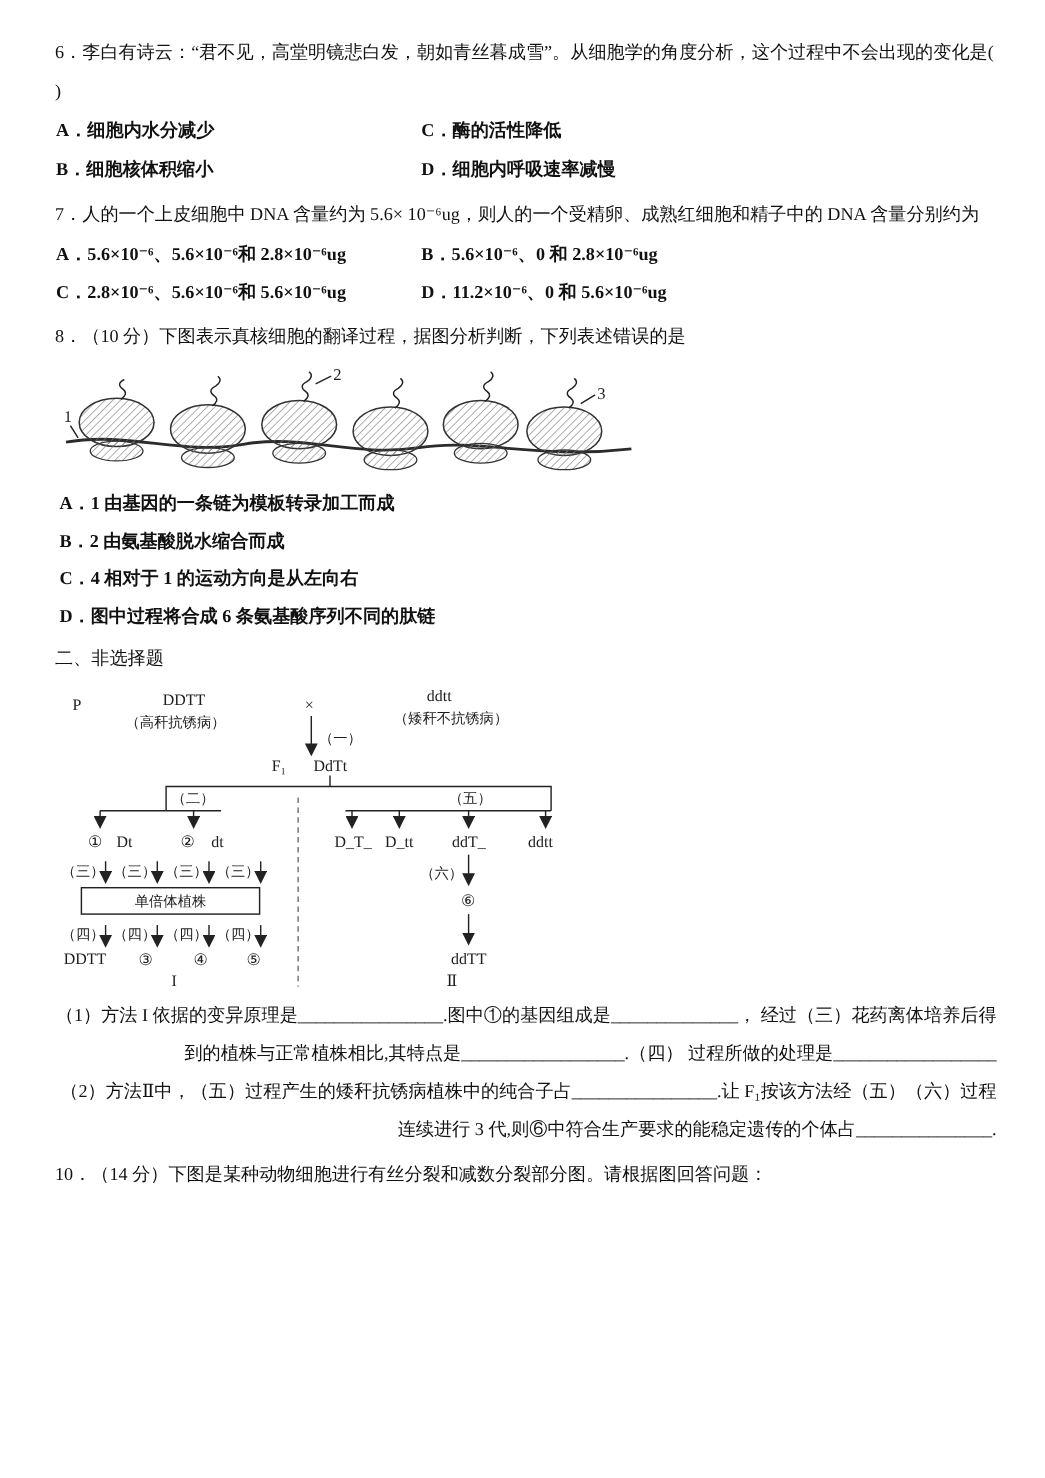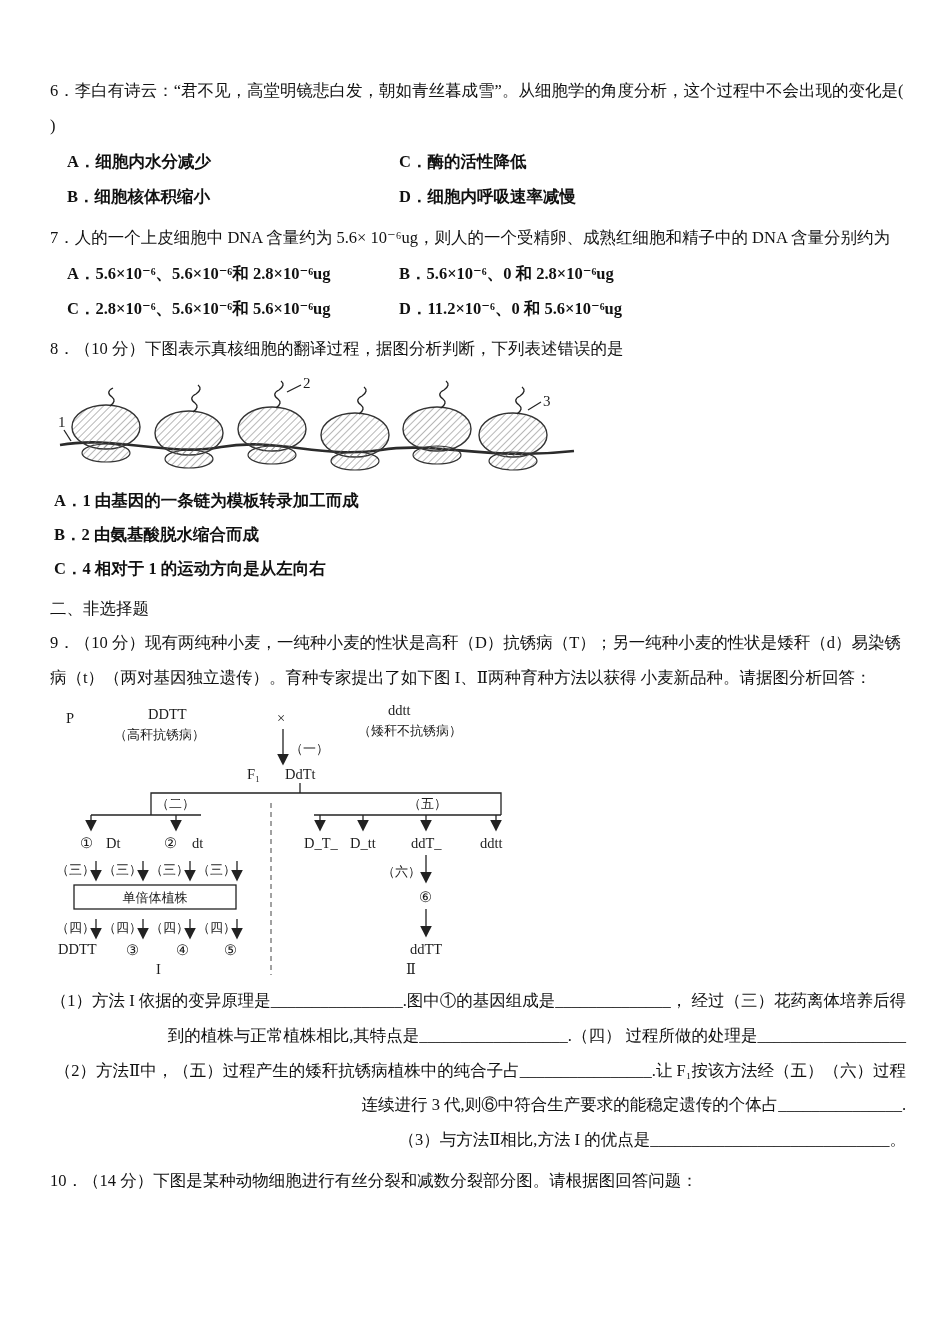--- a/index.html
+++ b/index.html
@@ -4,30 +4,30 @@
 <style>
   * { box-sizing: border-box; }
   html, body { margin: 0; padding: 0; background: #ffffff; }
   .page {
     width: 950px;
     height: 1344px;
     background: #ffffff;
     color: #111;
     font-family: "Liberation Serif", "DejaVu Serif", serif;
     font-size: 16.5px;
-    padding: 74px 44px 16px 50px;
+    padding: 31px 44px 16px 50px;
     overflow: hidden;
   }
   section.q { margin: 0 0 6px 0; }
   .stem { margin: 0; line-height: 2.1; }
   .subq { margin: 0; line-height: 2.1; text-align: right; }
   .opts2 {
     display: grid;
     grid-template-columns: 332px 1fr;
-    margin: 2px 0 6px 17px;
+    margin: 2px 0 6px 1px;
   }
   .opt { margin: 0; line-height: 2.1; font-weight: 600; }
   .optline { margin: 0 0 0 4px; line-height: 2.05; font-weight: 600; }
   .section-head { margin: 4px 0 0 0; line-height: 2.1; }
   .diagram-wrap { margin: 8px 0 2px 6px; }
   svg text {
     font-family: "Liberation Serif", "DejaVu Serif", serif;
     fill: #1c1c1c;
   }
   .dt  { font-size: 13px; }   
@@ -115,27 +115,27 @@
         <line class="thin" x1="245" y1="10" x2="231" y2="17"></line>
         <text class="dnum" x="487" y="31">3</text>
         <line class="thin" x1="485" y1="27" x2="472" y2="35"></line>
       </svg>
     </div>
 
     <div>
       <p class="optline">A．1 由基因的一条链为模板转录加工而成</p>
       <p class="optline">B．2 由氨基酸脱水缩合而成</p>
       <p class="optline">C．4 相对于 1 的运动方向是从左向右</p>
+      <p class="optline">D．图中过程将合成 6 条氨基酸序列不同的肽链</p>
     </div>
   </section>
 
   <p class="stem section-head">二、非选择题</p>
 
   <section class="q">
-    <p class="stem">9．（10 分）现有两纯种小麦，一纯种小麦的性状是高秆（D）抗锈病（T）；另一纯种小麦的性状是矮秆（d）易染锈病（t）（两对基因独立遗传）。育种专家提出了如下图 I、Ⅱ两种育种方法以获得 小麦新品种。请据图分析回答：</p>
 
     <div class="diagram-wrap">
       <svg width="540" height="274" viewBox="0 0 540 274">
         <defs>
           <marker id="arr" markerWidth="9" markerHeight="9" refX="7" refY="4.5" orient="auto">
             <path d="M0,0 L9,4.5 L0,9 z" fill="#222"></path>
           </marker>
         </defs>
 
         <text class="dg" x="10" y="20">P</text>
@@ -207,20 +207,19 @@
         <line class="thin" x1="370" y1="152" x2="370" y2="178" marker-end="url(#arr)"></line>
         <text class="dg" x="363" y="199">⑥</text>
         <line class="thin" x1="370" y1="206" x2="370" y2="232" marker-end="url(#arr)"></line>
         <text class="dg" x="354" y="251">ddTT</text>
         <text class="dg" x="350" y="271">Ⅱ</text>
       </svg>
     </div>
 
     <p class="subq">（1）方法 I 依据的变异原理是________________.图中①的基因组成是______________， 经过（三）花药离体培养后得到的植株与正常植株相比,其特点是__________________.（四） 过程所做的处理是__________________</p>
     <p class="subq">（2）方法Ⅱ中，（五）过程产生的矮秆抗锈病植株中的纯合子占________________.让 F₁按该方法经（五）（六）过程连续进行 3 代,则⑥中符合生产要求的能稳定遗传的个体占_______________.</p>
-    <p class="subq">（3）与方法Ⅱ相比,方法 I 的优点是_____________________________。</p>
   </section>
 
   <section class="q">
     <p class="stem">10．（14 分）下图是某种动物细胞进行有丝分裂和减数分裂部分图。请根据图回答问题：</p>
   </section>
 
 </div>
 
 </body></html>

